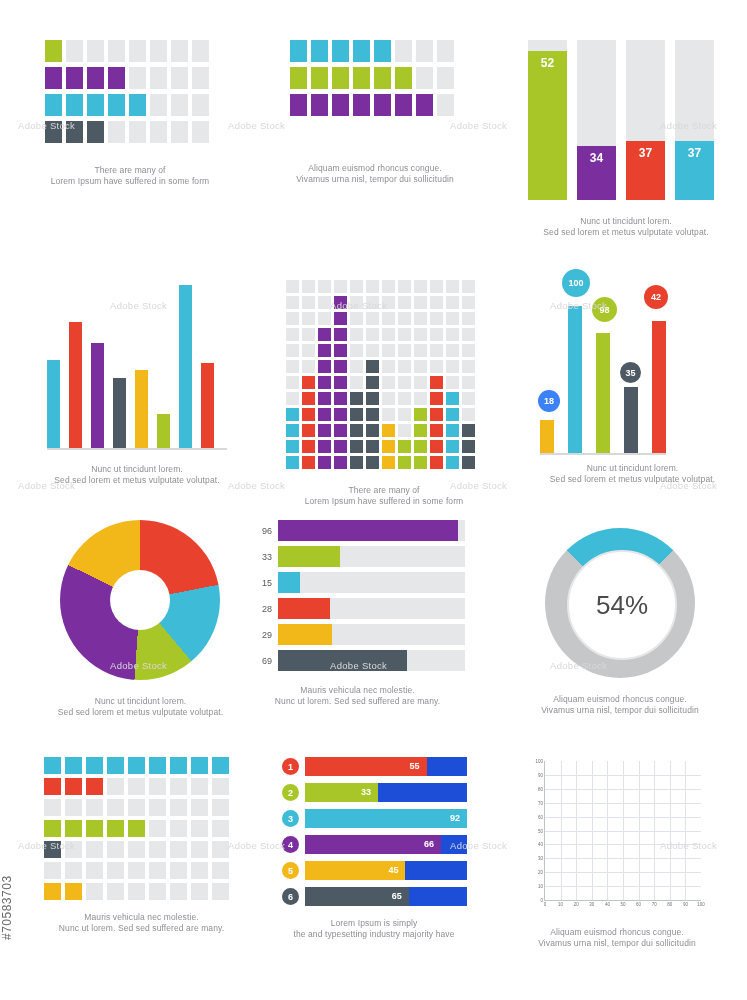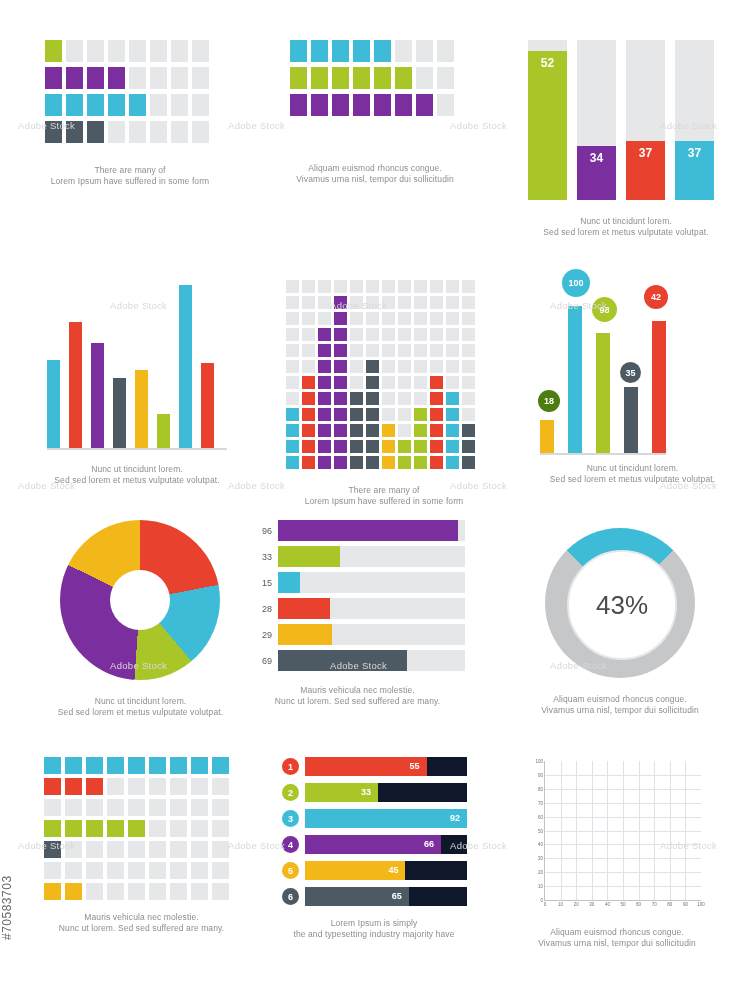--- a/index.html
+++ b/index.html
@@ -59,21 +59,21 @@
   .ring .inner{position:absolute;left:22px;top:22px;width:106px;height:106px;border-radius:50%;background:#fff;border:2px solid #e6e7e8;display:flex;align-items:center;justify-content:center;}
   .ring .pct{font-size:26px;color:#4b4b4d;}
 
   
   .sqrow{display:flex;gap:4px;margin-bottom:4px;}
   .sq{width:17px;height:17px;background:#e6e7e8;}
 
   
   .nrow{display:flex;align-items:center;margin-bottom:7px;}
   .ncirc{width:17px;height:17px;border-radius:50%;color:#fff;font-size:9px;display:flex;align-items:center;justify-content:center;margin-right:6px;font-weight:bold;}
-  .ntrack{position:relative;height:19px;background:#0f172a;flex:1;}
+  .ntrack{position:relative;height:19px;background:#1d4ed8;flex:1;}
   .nfill{position:absolute;left:0;top:0;height:100%;}
   .nval{position:absolute;right:7px;top:0;height:19px;line-height:19px;color:#fff;font-size:9px;font-weight:bold;}
 
   
   .mini{position:relative;width:175px;height:160px;}
   .mini .plot{position:absolute;left:16px;top:4px;right:2px;bottom:16px;border-left:1px solid #bfc4cc;border-bottom:1px solid #bfc4cc;}
   .gl{position:absolute;background:#dfe3e8;}
   .minibars{position:absolute;left:0;bottom:0;width:100%;height:100%;display:flex;align-items:flex-end;gap:5px;padding-left:6px;box-sizing:border-box;}
   .mpair{display:flex;align-items:flex-end;gap:1px;}
   .mb{width:6px;}
@@ -400,21 +400,21 @@
 
   <div class="cell" style="left:540px;top:275px;">
     <div class="bubwrap" style="width:180px;">
       <div class="bubbars" style="height:150px;">
         <div class="bubbar" style="height:22%;background:#f2b719"></div>
         <div class="bubbar" style="height:98%;background:#3ebcd7"></div>
         <div class="bubbar" style="height:80%;background:#a9c628"></div>
         <div class="bubbar" style="height:44%;background:#4e5a63"></div>
         <div class="bubbar" style="height:88%;background:#e8422e"></div>
       </div>
-      <div class="bubble" style="left:-2px;top:115px;width:22px;height:22px;background:#4d7c0f;">18</div>
+      <div class="bubble" style="left:-2px;top:115px;width:22px;height:22px;background:#3b82f6;">18</div>
       <div class="bubble" style="left:22px;top:-6px;width:28px;height:28px;background:#3ebcd7;">100</div>
       <div class="bubble" style="left:52px;top:22px;width:25px;height:25px;background:#a9c628;">98</div>
       <div class="bubble" style="left:80px;top:87px;width:21px;height:21px;background:#4e5a63;">35</div>
       <div class="bubble" style="left:104px;top:10px;width:24px;height:24px;background:#e8422e;">42</div>
     </div>
     <div class="caption" style="width:185px;margin-top:8px;">
       <div>Nunc ut tincidunt lorem.</div>
       <div>Sed sed lorem et metus vulputate volutpat.</div>
     </div>
   </div>
@@ -470,21 +470,21 @@
     </div>
     <div class="caption" style="width:215px;margin-top:14px;">
       <div>Mauris vehicula nec molestie.</div>
       <div>Nunc  ut  lorem. Sed sed  suffered  are many.</div>
     </div>
   </div>
 
   <div class="cell" style="left:545px;top:528px;">
     <div class="ring" style="background:conic-gradient(from -45deg, #3ebcd7 0deg 90deg, #c6c7c9 90deg 360deg);">
       <div class="inner">
-        <span class="pct">43%</span>
+        <span class="pct">54%</span>
       </div>
     </div>
     <div class="caption" style="width:190px;margin-top:16px;margin-left:-20px;">
       <div>Aliquam euismod rhoncus congue.</div>
       <div>Vivamus urna nisl,  tempor dui sollicitudin</div>
     </div>
   </div>
 
   <div class="cell" style="left:44px;top:757px;">
     <div>

